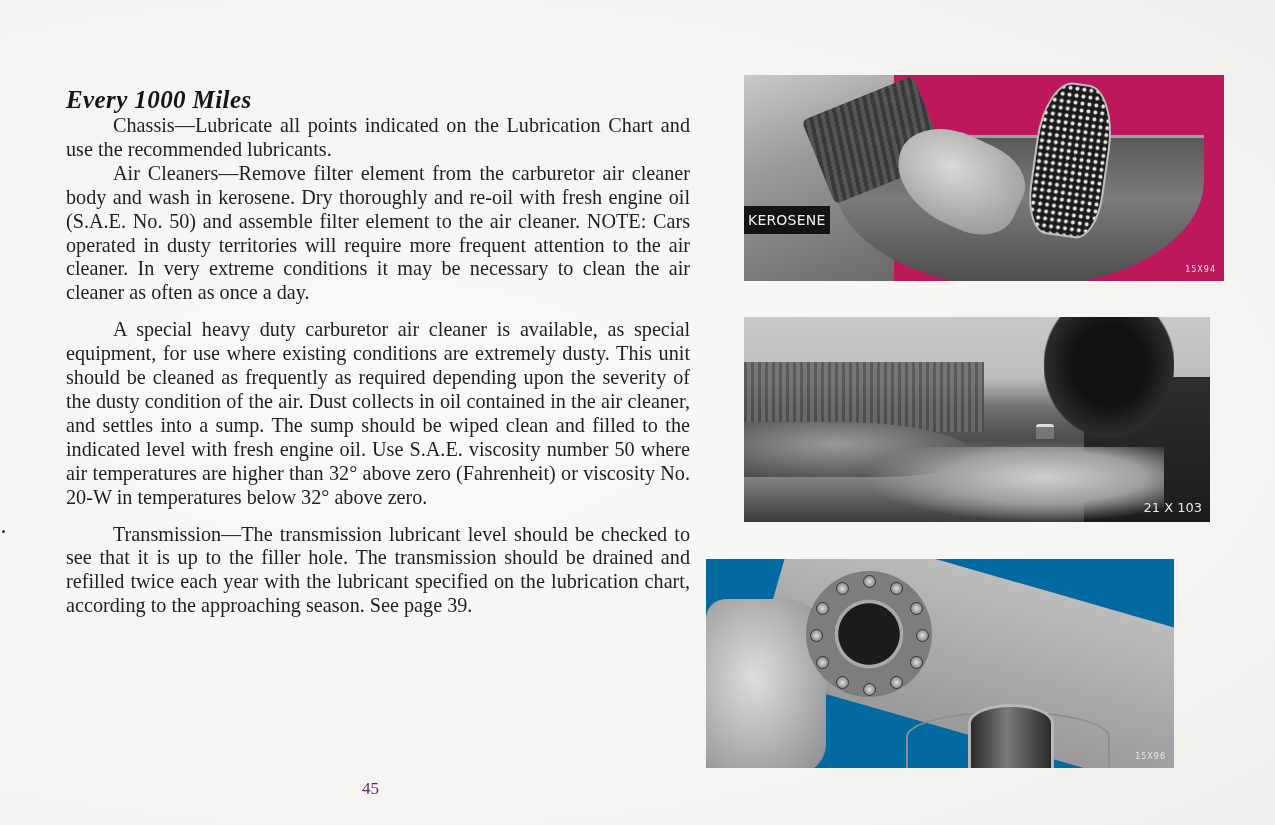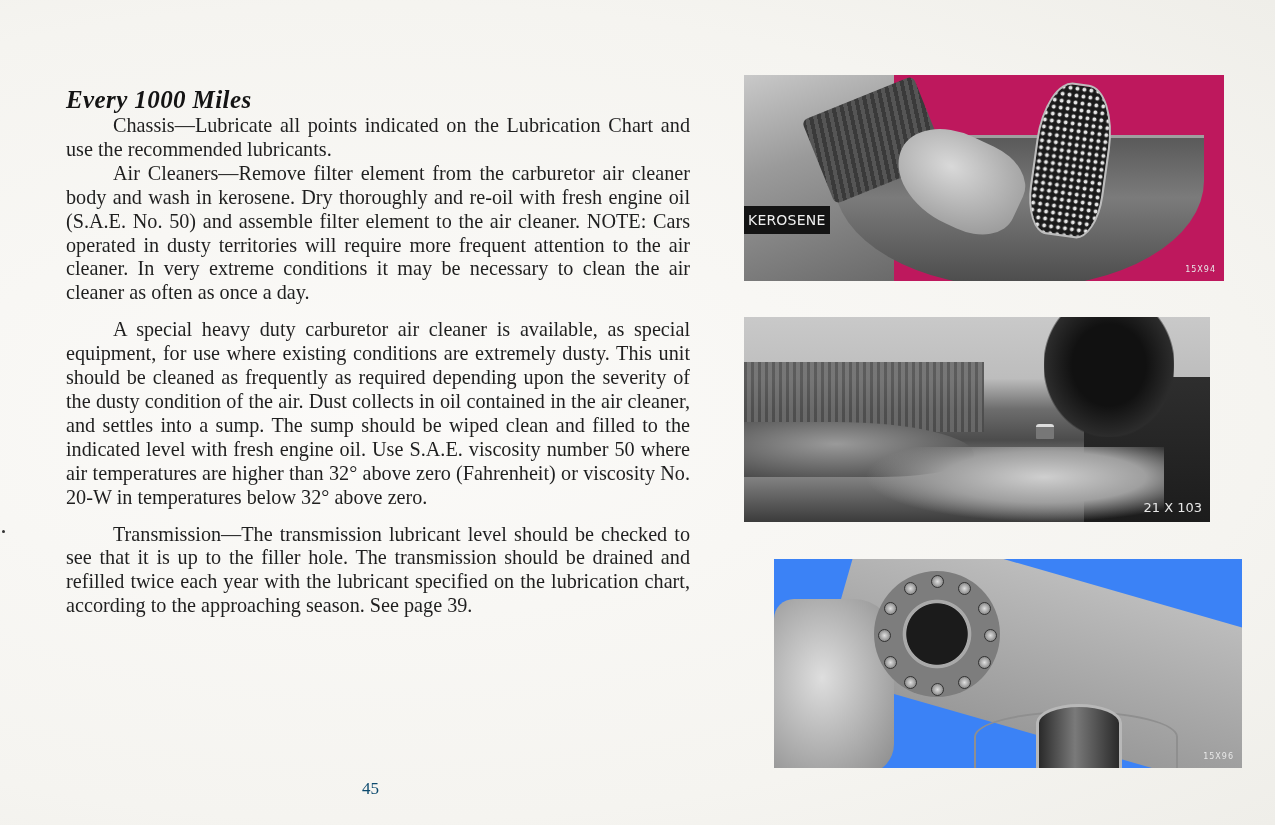--- a/index.html
+++ b/index.html
@@ -24,21 +24,21 @@
       margin: 0; line-height: 28px; letter-spacing: 0.4px; color: #141414;
     }
     .para {
       margin: 0; text-align: justify; text-indent: 47px; hyphens: manual;
     }
     .para .lead { }
     .h2 { margin-top: 9px; }
     .gap { margin-top: 13px; }
     .page-number {
       position: absolute; left: 362px; top: 779px; font-size: 17px;
-      font-family: "Liberation Serif", serif; color: #0c4a6e;
+      font-family: "Liberation Serif", serif; color: #701a75;
     }
     .speck { position: absolute; left: 2px; top: 530px; width: 3px; height: 3px; background: #333; border-radius: 50%; }
 
     .photo {
       position: absolute; overflow: hidden; background: #2a2a2a;
     }
     .photo .label-tag {
       position: absolute; font-family: "DejaVu Sans", sans-serif; color: #f0f0f0;
     }
     .photo .code {
@@ -104,21 +104,21 @@
       position: absolute; left: 120px; top: 130px; width: 300px; height: 75px;
       background: radial-gradient(ellipse at 60% 40%, #cfcfcf 0%, #9f9f9f 40%, transparent 70%);
     }
     #photo-2 .car {
       position: absolute; left: 292px; top: 107px; width: 18px; height: 12px;
       background: #777; border-top: 3px solid #ddd; border-radius: 3px 3px 1px 1px;
     }
     #photo-2 .code { font-size: 13px; letter-spacing: 0; }
 
     
-    #photo-3 { left: 774px; top: 559px; width: 468px; height: 209px; background: #3b82f6; }
+    #photo-3 { left: 706px; top: 559px; width: 468px; height: 209px; background: #0369a1; }
     #photo-3 .panel {
       position: absolute; left: 90px; top: -40px; width: 440px; height: 160px;
       background: linear-gradient(180deg, #bcbcbc, #9a9a9a);
       transform: rotate(16deg); transform-origin: left top;
     }
     #photo-3 .hand {
       position: absolute; left: 0; top: 40px; width: 120px; height: 175px;
       background: radial-gradient(ellipse at 40% 45%, #dedede, #8a8a8a);
       border-radius: 20px 40px 30px 0;
     }

